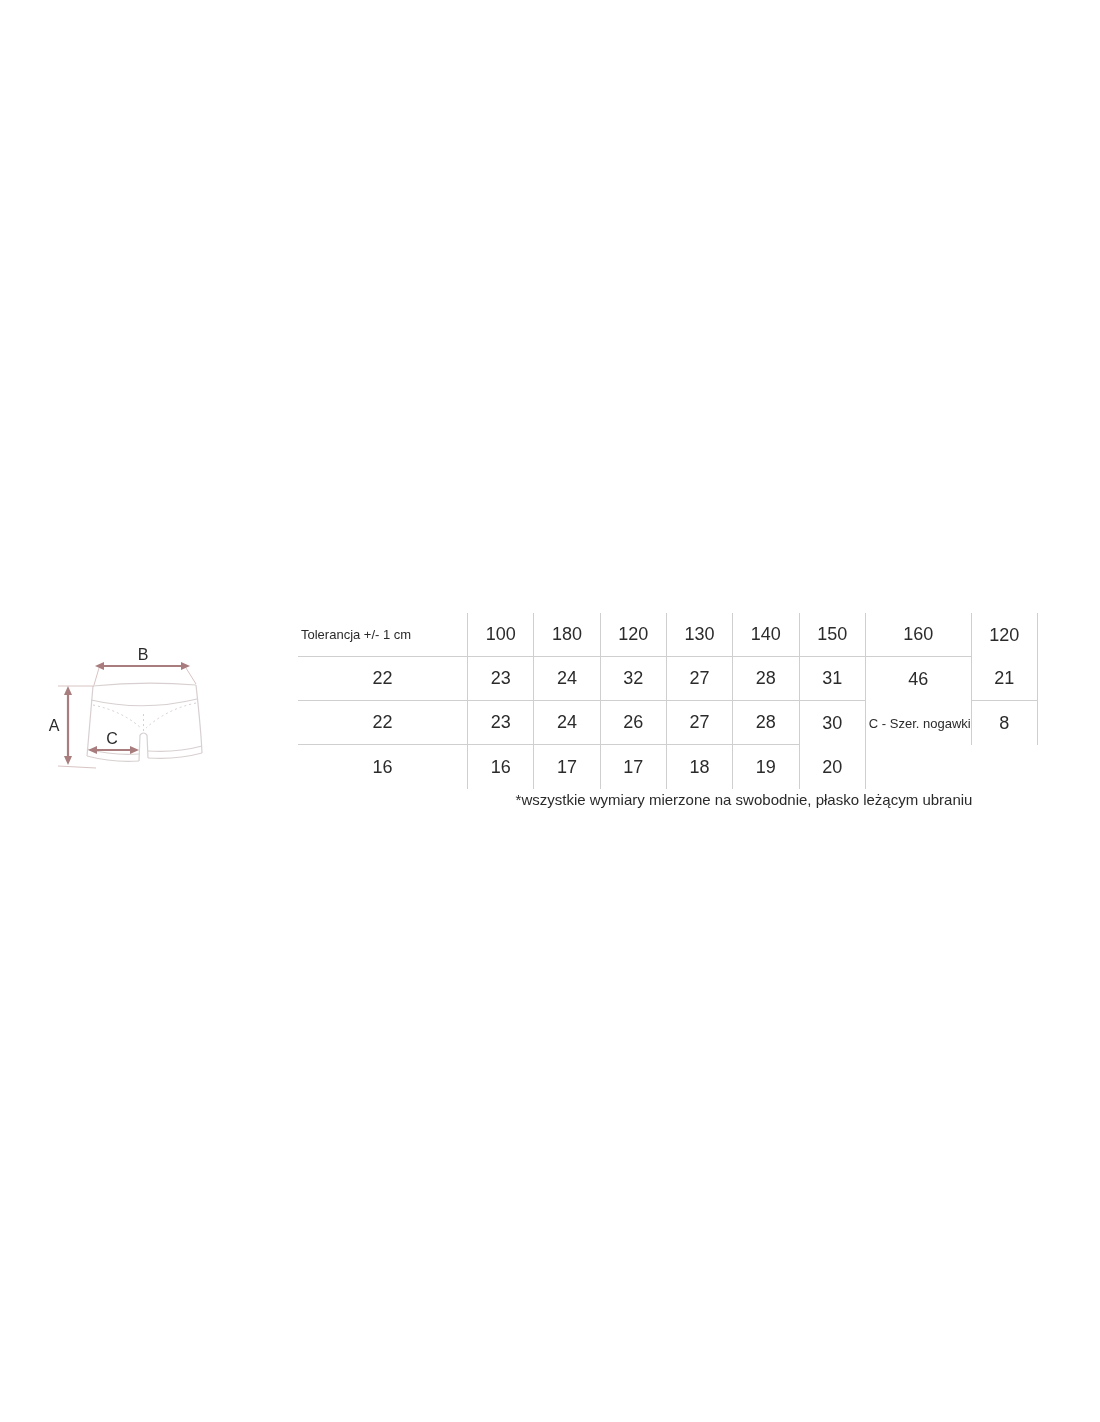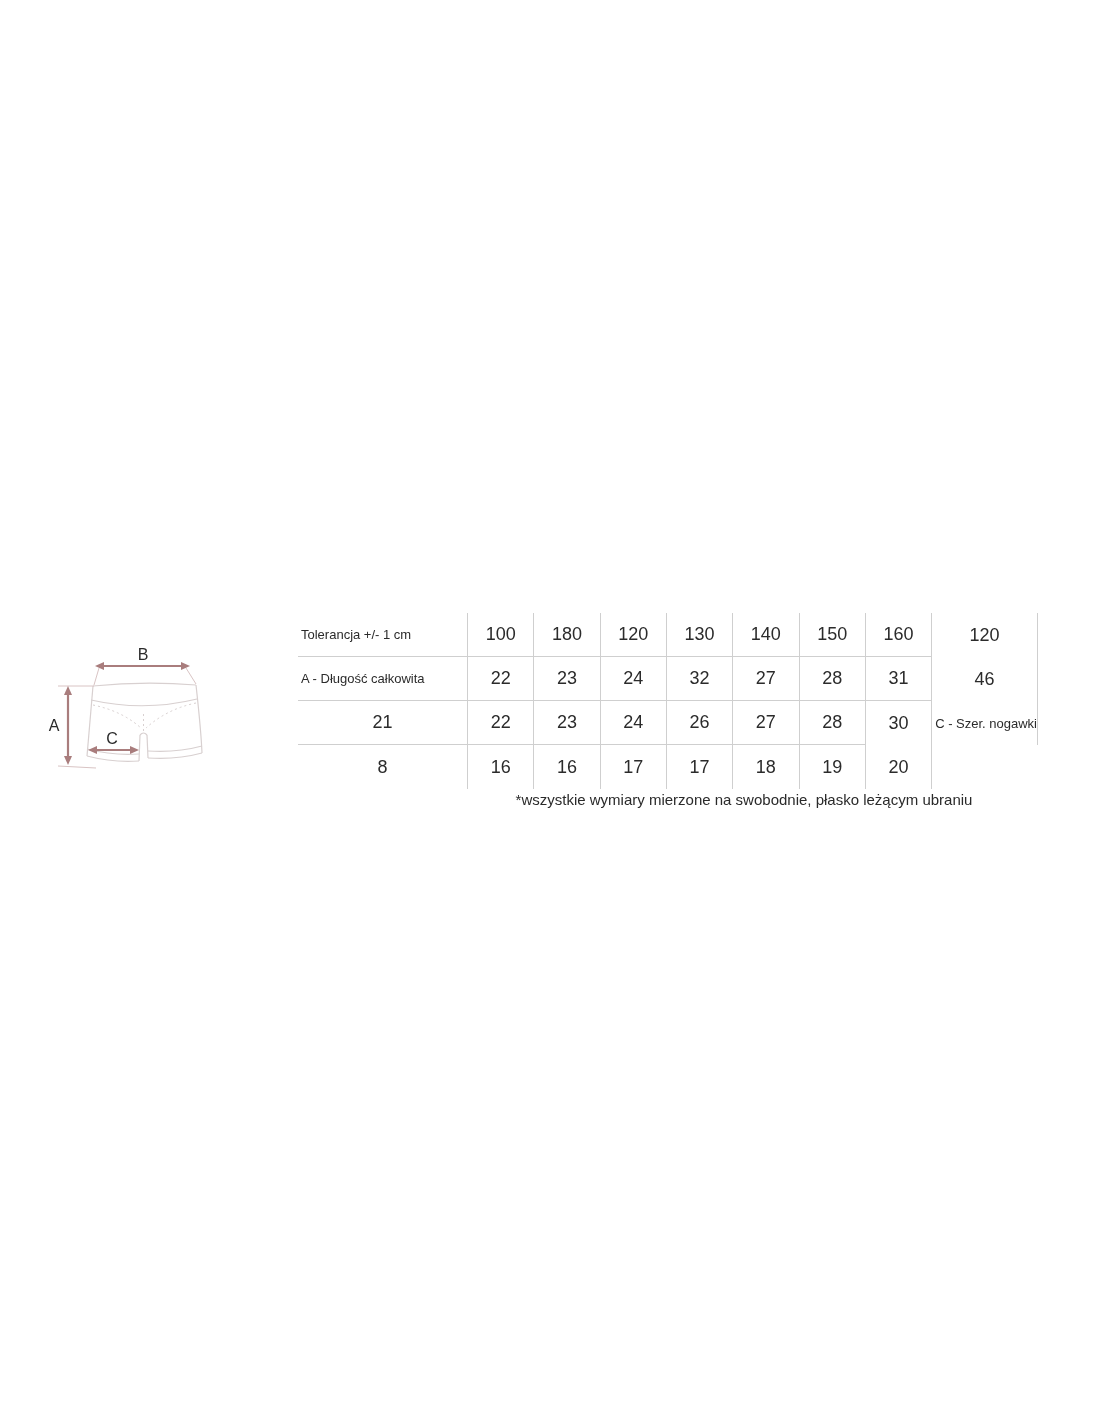--- a/index.html
+++ b/index.html
@@ -92,21 +92,20 @@
     <div class="c label hb">Tolerancja +/- 1 cm</div>
     <div class="c head hb">100</div>
     <div class="c head hb">180</div>
     <div class="c head hb">120</div>
     <div class="c head hb">130</div>
     <div class="c head hb">140</div>
     <div class="c head hb">150</div>
     <div class="c head hb">160</div>
     <div class="c head">120</div>
 
-    <div class="c label hb">A - Długość całkowita</div>
     <div class="c hb">22</div>
     <div class="c hb">23</div>
     <div class="c hb">24</div>
     <div class="c hb">32</div>
     <div class="c hb">27</div>
     <div class="c hb">28</div>
     <div class="c hb">31</div>
     <div class="c">46</div>
 
     <div class="c hb">21</div>

